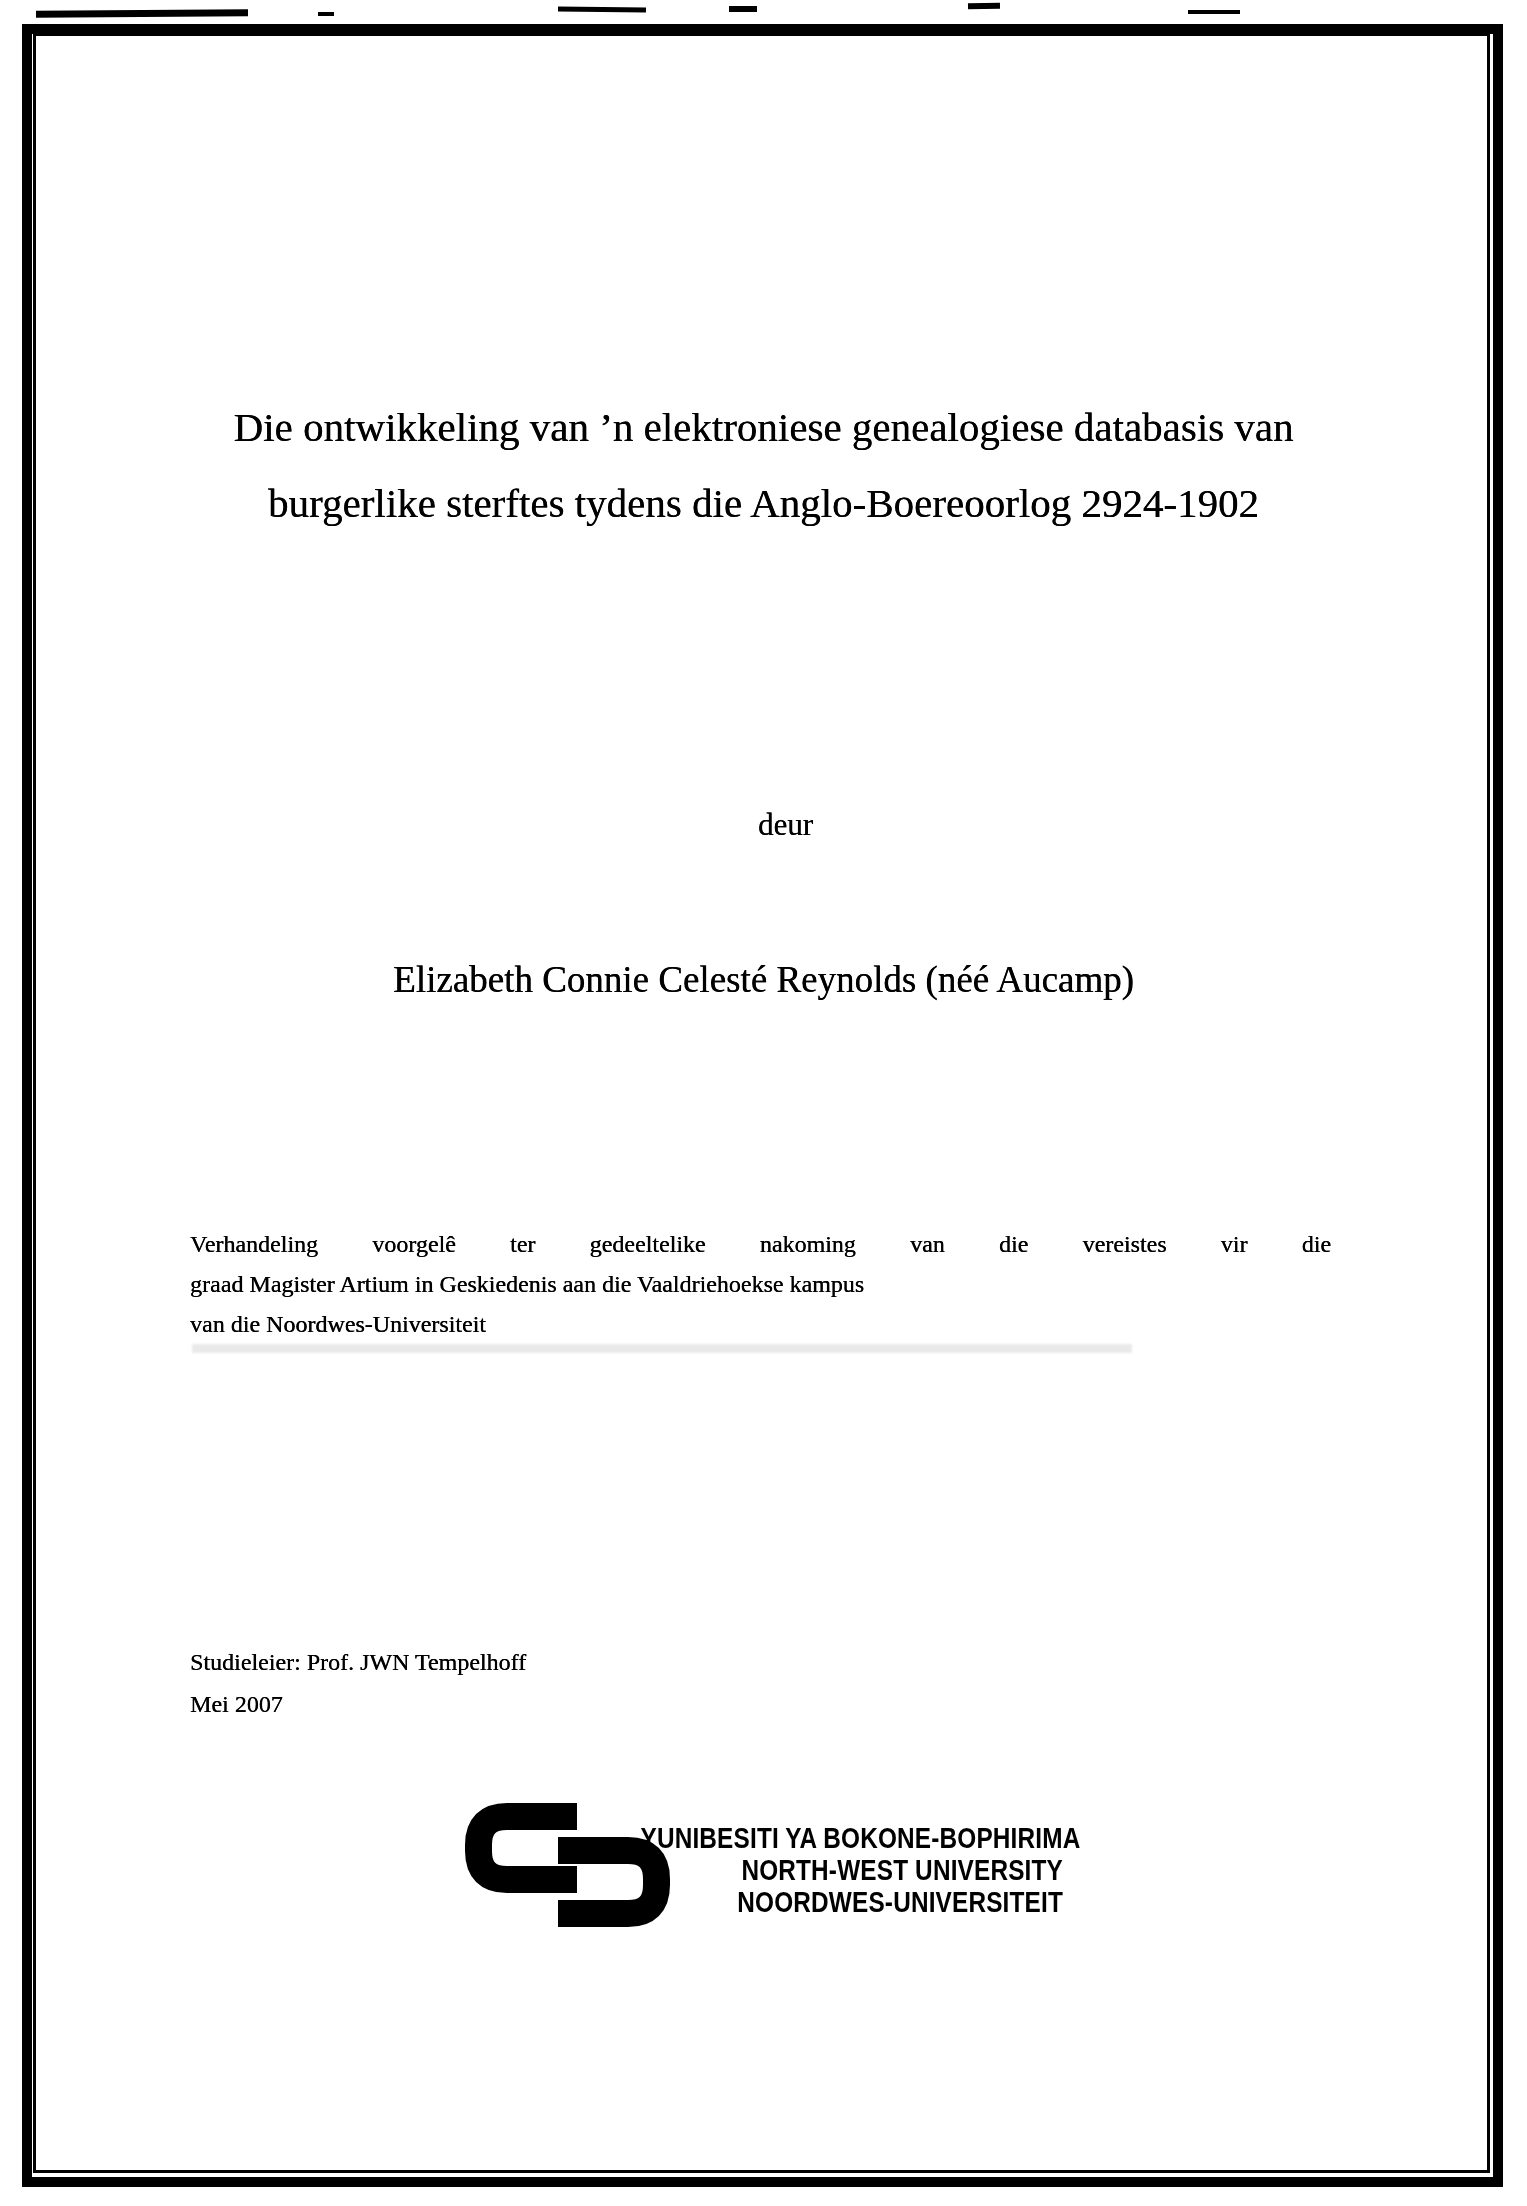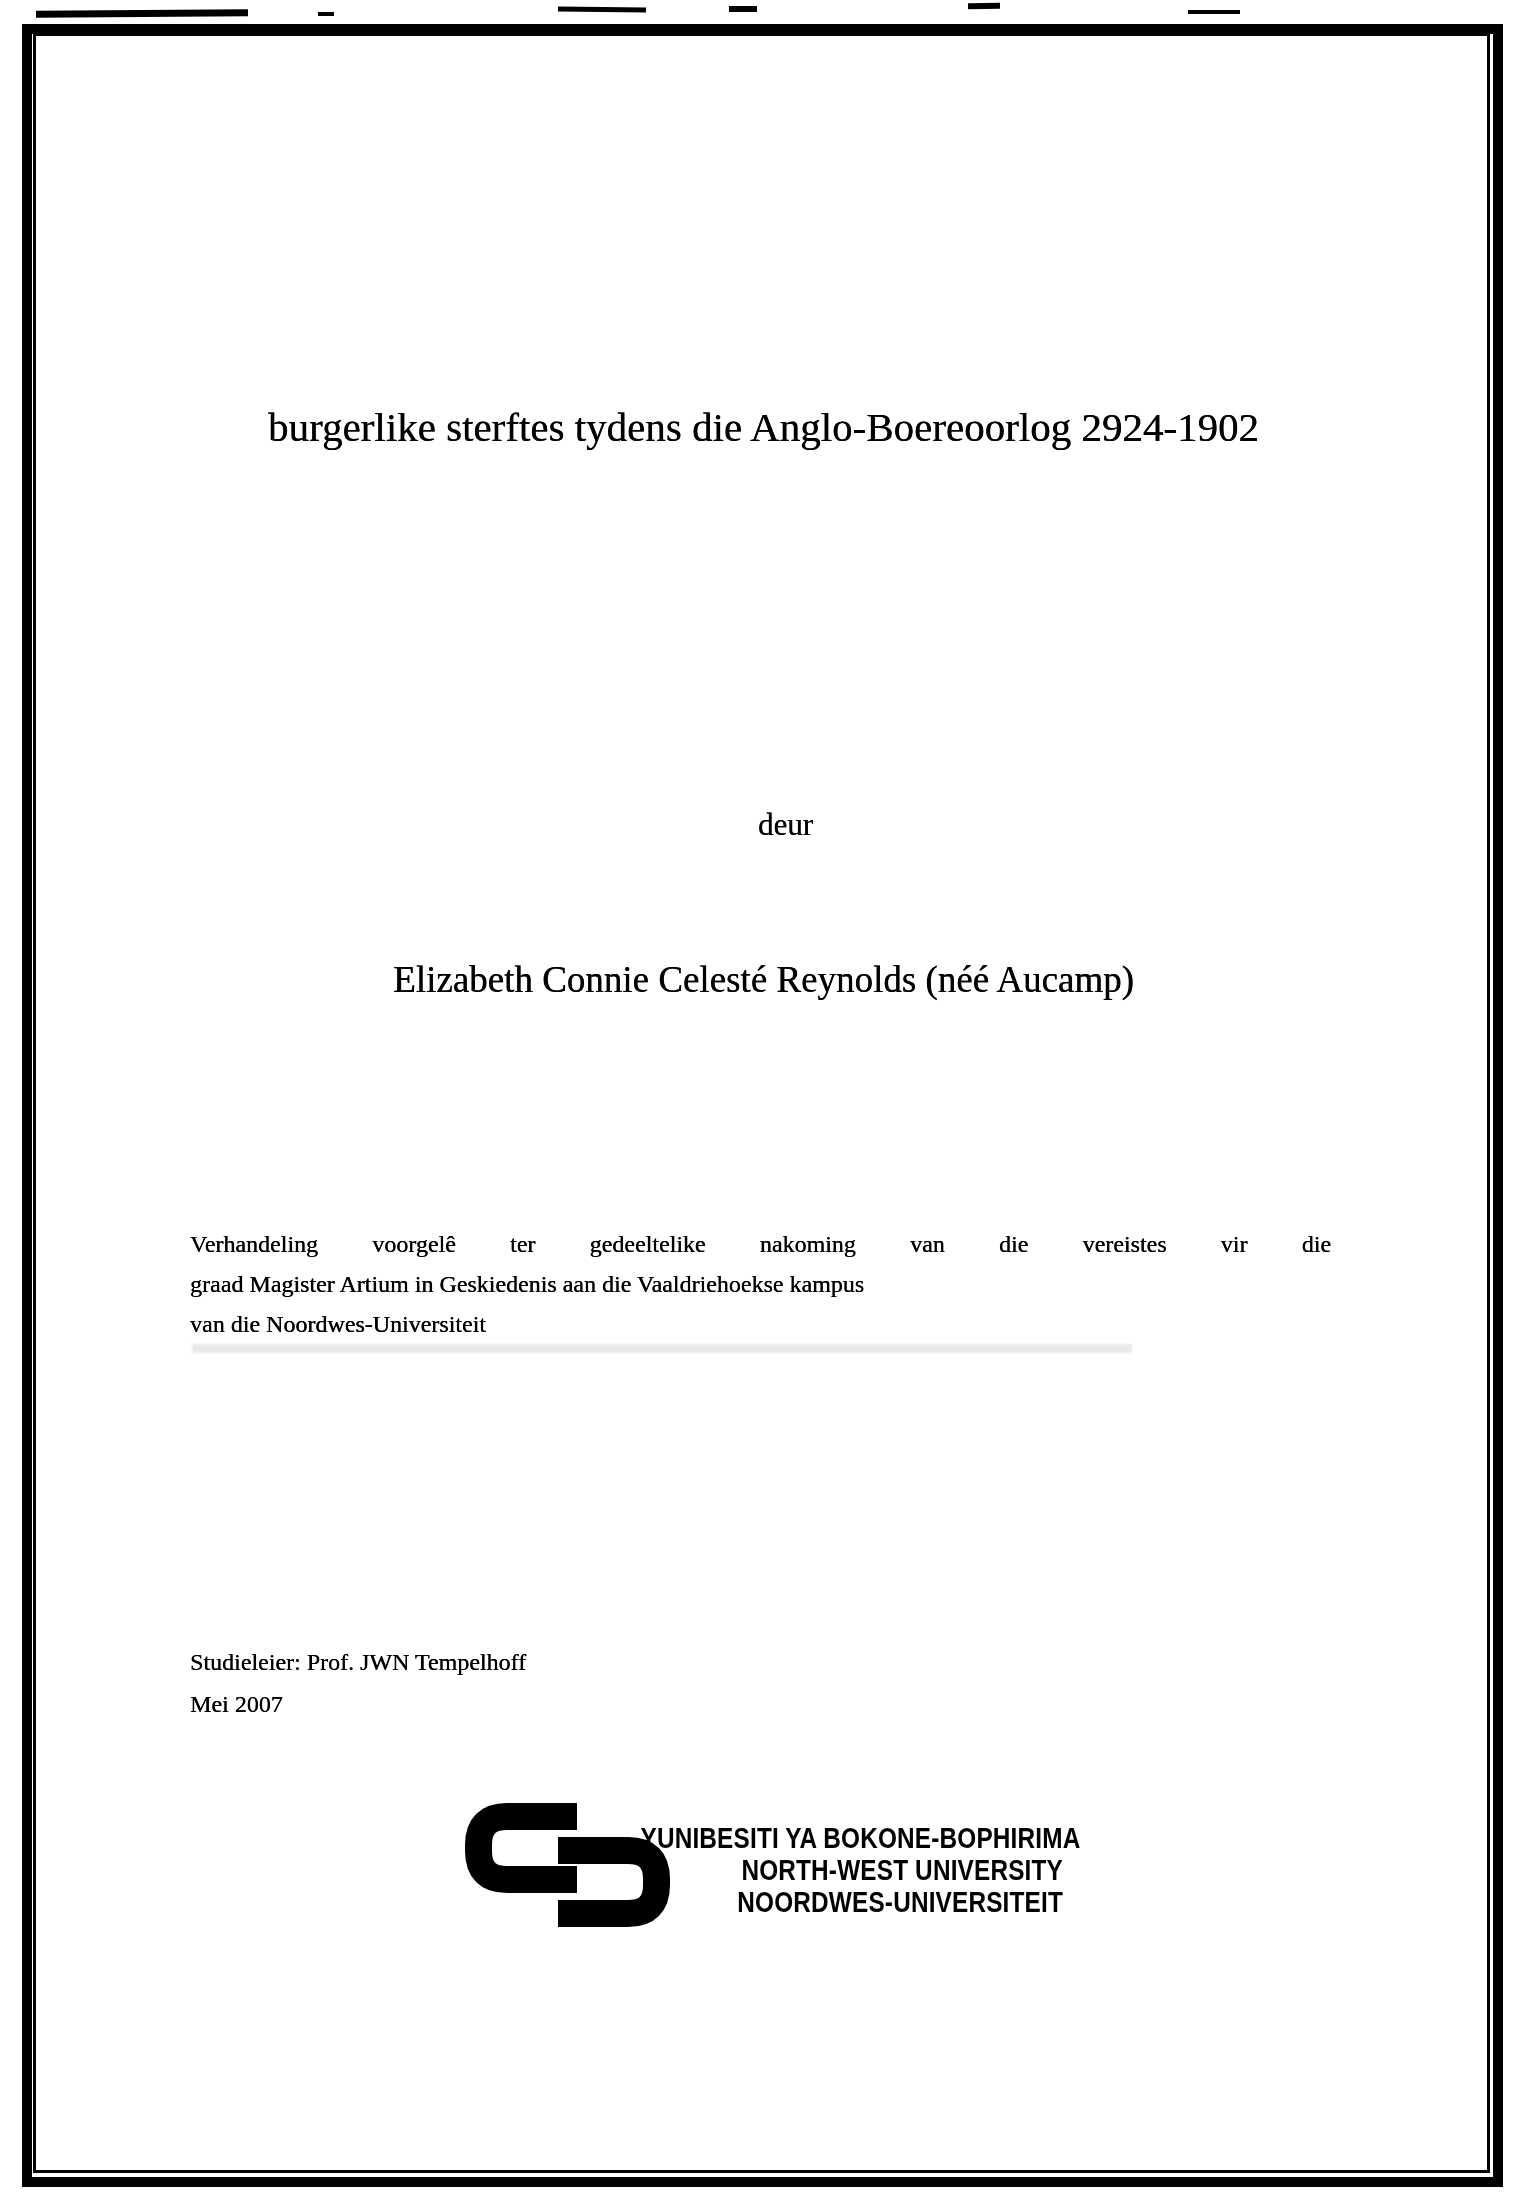--- a/index.html
+++ b/index.html
@@ -112,20 +112,21 @@
   <div class="border-inner"></div>
 
   <div class="scan-dash d1"></div>
   <div class="scan-dash d2"></div>
   <div class="scan-dash d3"></div>
   <div class="scan-dash d4"></div>
   <div class="scan-dash d5"></div>
   <div class="scan-dash d6"></div>
 
   <div class="title-block serif-ink">
+    <div>Die ontwikkeling van ’n elektroniese genealogiese databasis van</div>
     <div>burgerlike sterftes tydens die Anglo-Boereoorlog 2924-1902</div>
   </div>
 
   <div class="byline serif-ink">deur</div>
 
   <div class="author serif-ink">Elizabeth Connie Celesté Reynolds (néé Aucamp)</div>
 
   <div class="statement serif-ink">
     <div class="just">Verhandeling voorgelê ter gedeeltelike nakoming van die vereistes vir die</div>
     <div><span>graad </span><span class="italic">Magister Artium</span><span> in Geskiedenis aan die Vaaldriehoekse kampus</span></div>

